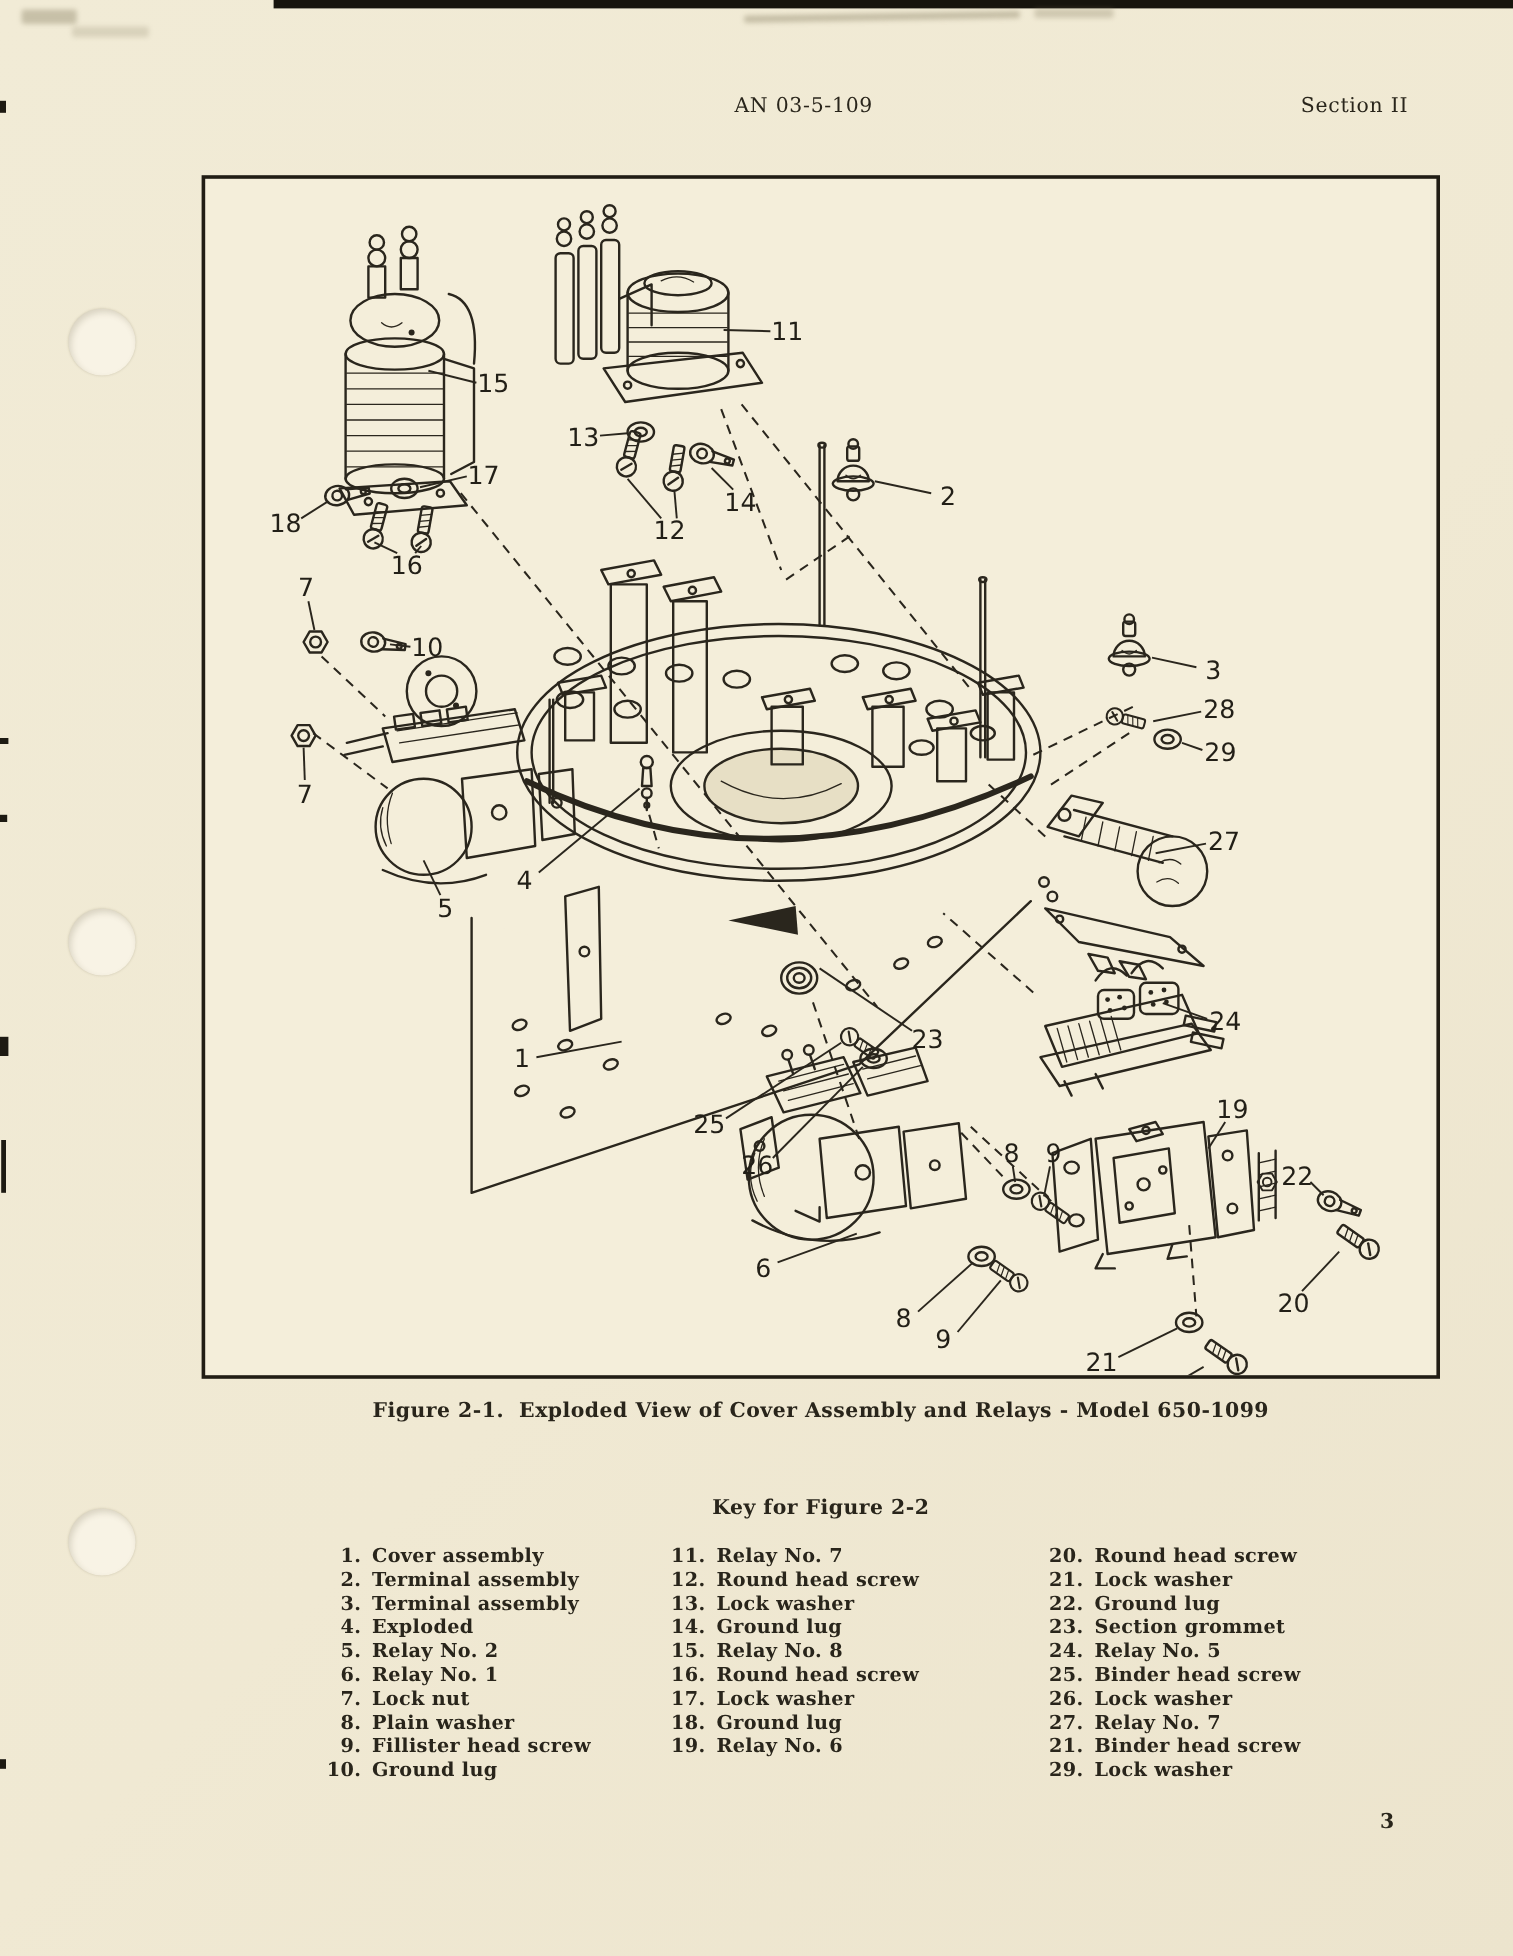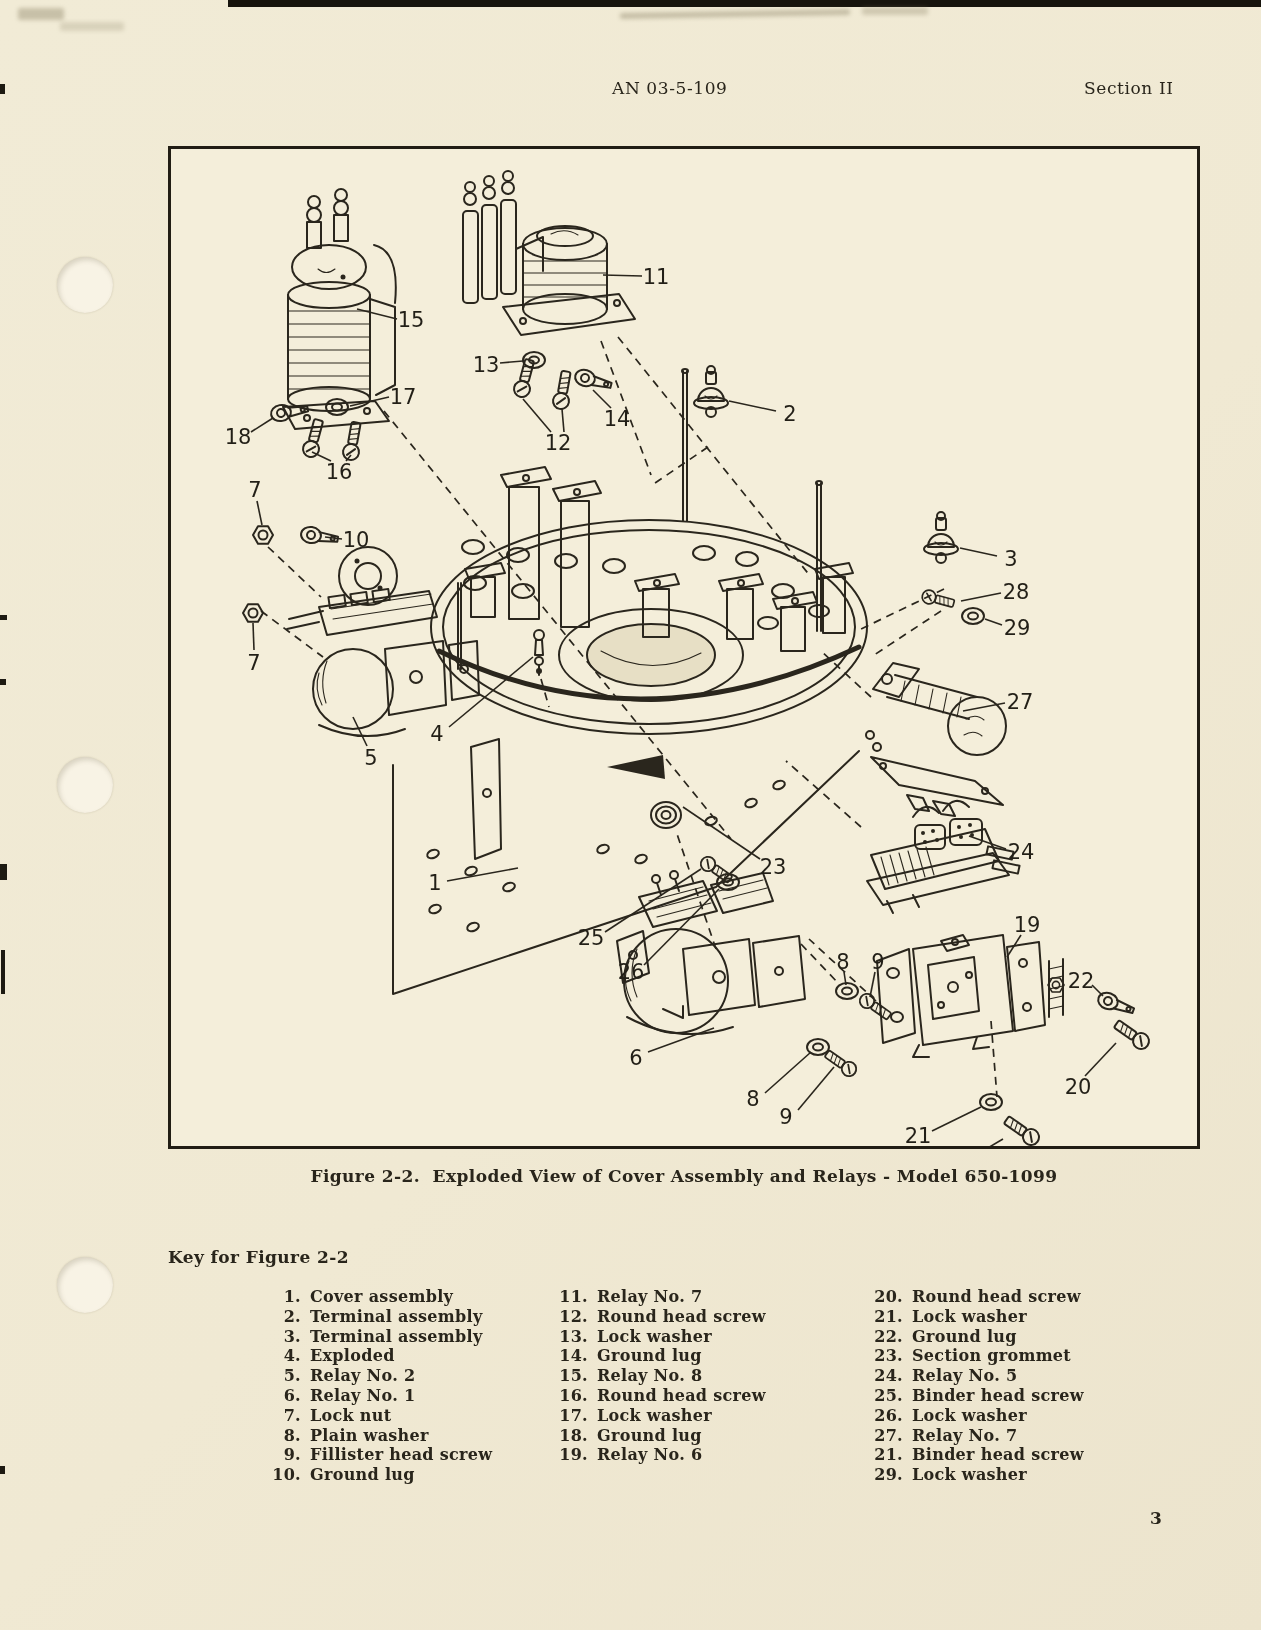--- a/index.html
+++ b/index.html
@@ -13,21 +13,21 @@
   #section-label{left:1084px;top:78px}
   .figbox{
     position:absolute;left:168px;top:146px;width:1026px;height:997px;
     border:3px solid #211d14;background:#f4eeda;
   }
   .caption{
     position:absolute;left:168px;top:1166px;width:1032px;text-align:center;
     font-size:17px;font-weight:700;letter-spacing:.4px;white-space:pre;
   }
   .keytitle{
-    position:absolute;left:168px;top:1247px;width:1032px;
+    position:absolute;left:168px;top:1247px;width:1032px;text-align:center;
     font-size:17px;font-weight:700;letter-spacing:.4px;
   }
   .keywrap{position:absolute;left:168px;top:1287px;width:1032px;height:210px}
   .kcol{position:absolute;top:0;font-size:16px;font-weight:700;letter-spacing:.3px}
   .kcol1{left:95px}.kcol2{left:382px}.kcol3{left:697px}
   .key-row{display:flex;line-height:19.8px;white-space:pre}
   .knum{width:38px;text-align:right;margin-right:9px}
   .pagenum{position:absolute;left:1150px;top:1508px;font-size:17px;font-weight:700}
   .punch{
     position:absolute;left:57px;width:56px;height:56px;border-radius:50%;
@@ -435,21 +435,21 @@
         <line x1="914" y1="927" x2="945" y2="894" class="leader"></line>
         <text x="907" y="944.5" text-anchor="middle">20</text>
         <line x1="761" y1="982" x2="810" y2="958" class="leader"></line>
         <text x="747" y="993.5" text-anchor="middle">21</text>
         <line x1="793" y1="1013" x2="832" y2="990" class="leader"></line>
         <text x="779" y="1024.5" text-anchor="middle">20</text>
       </g>
 </svg>
 </div>
 
-<div class="caption">Figure 2-2.  Exploded View of Cover Assembly and Relays - Model 650-1099</div>
+<div class="caption">Figure 2-1.  Exploded View of Cover Assembly and Relays - Model 650-1099</div>
 <div class="keytitle">Key for Figure 2-2</div>
 <div class="keywrap">
   <div class="kcol kcol1">
       <div class="key-row"><span class="knum">1.</span><span class="klabel">Cover assembly</span></div>
       <div class="key-row"><span class="knum">2.</span><span class="klabel">Terminal assembly</span></div>
       <div class="key-row"><span class="knum">3.</span><span class="klabel">Terminal assembly</span></div>
       <div class="key-row"><span class="knum">4.</span><span class="klabel">Exploded</span></div>
       <div class="key-row"><span class="knum">5.</span><span class="klabel">Relay No. 2</span></div>
       <div class="key-row"><span class="knum">6.</span><span class="klabel">Relay No. 1</span></div>
       <div class="key-row"><span class="knum">7.</span><span class="klabel">Lock nut</span></div>

